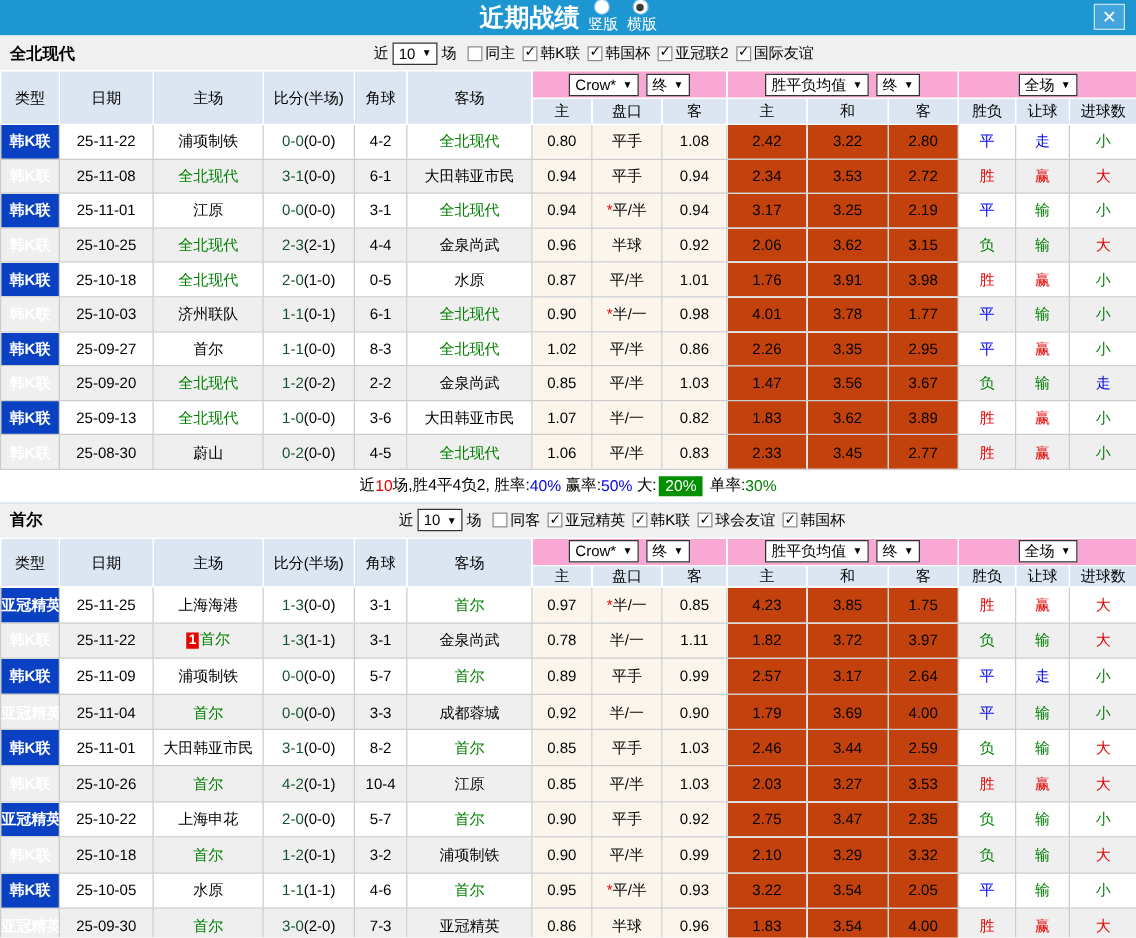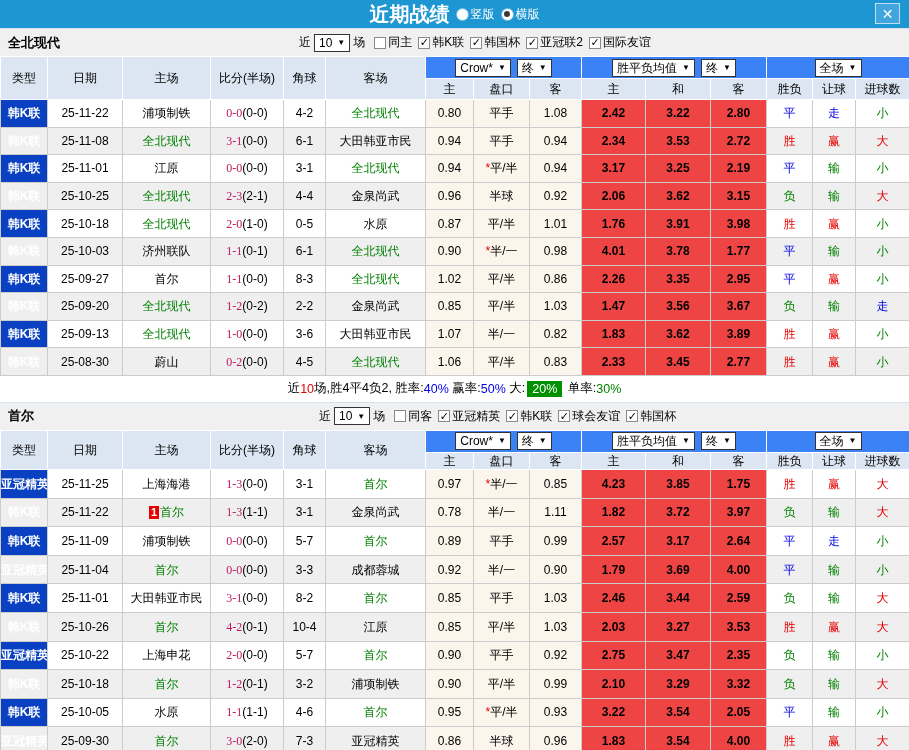--- a/index.html
+++ b/index.html
@@ -4,58 +4,58 @@
 <style>
   html,body{margin:0;padding:0;}
   body{
     width:909px;height:750px;overflow:hidden;background:#fff;
     font-family:"Liberation Sans","DejaVu Sans",sans-serif;
     -webkit-font-smoothing:antialiased;
   }
   
   .topbar{height:28px;background:#1E96D2;position:relative;display:flex;align-items:center;justify-content:center;}
   .topbar-title{color:#fff;font-weight:bold;font-size:20px;}
-  .radio-opt{color:#fff;font-size:12px;display:inline-flex;align-items:center;margin-left:7px;cursor:pointer;}
+  .radio-opt{color:#fff;font-size:12px;display:inline-flex;align-items:center;margin-left:7px;cursor:pointer;flex-direction:column;}
   .radio{width:11px;height:11px;border-radius:50%;background:#fff;display:inline-block;margin-right:3px;position:relative;box-shadow:0 0 0 1px rgba(255,255,255,.4);}
   .radio.checked::after{content:"";position:absolute;left:2.5px;top:2.5px;width:6px;height:6px;border-radius:50%;background:#3a3a3a;}
   .close-btn{position:absolute;right:9px;top:3px;width:25px;height:21px;background:#43A5DE;border:1px solid #BEE0F4;color:#fff;display:flex;align-items:center;justify-content:center;font-size:14px;font-weight:bold;cursor:pointer;box-sizing:border-box;}
   
   .section-head{height:28px;background:#F0F0F0;display:flex;align-items:center;font-size:12px;color:#000;position:relative;border-top:1px solid #D5E2EE;box-sizing:border-box;}
   .team-name{font-weight:bold;font-size:13px;margin-left:8px;}
   .filters{position:absolute;left:296px;display:flex;align-items:center;}
   section[data-idx="1"] .filters{left:316px;}
   .filters .lbl{margin:0 3px;}
   .sel{background:#fff;border:1px solid #333;height:18px;display:inline-flex;align-items:center;padding:0 4px;font-size:12px;cursor:pointer;box-sizing:border-box;}
   .sel .arrow{font-size:8px;margin-left:5px;color:#000;}
   .cb{width:12px;height:12px;background:#fff;border:1px solid #8a8a8a;display:inline-flex;align-items:center;justify-content:center;font-size:11px;line-height:1;color:#000;margin:0 2px 0 6px;cursor:pointer;box-sizing:border-box;}
   .cb.checked::after{content:"✓";font-weight:bold;}
   .cb-label{cursor:pointer;text-align:center;}
   
   table{border-collapse:collapse;table-layout:fixed;width:909px;border:1px solid #C0CCD8;}
   th,td{overflow:hidden;white-space:nowrap;text-align:center;font-size:12px;padding:0;line-height:1;}
   thead th{background:#DCE6F2;border:1px solid #fff;font-weight:normal;color:#000;}
-  thead th.selcell{background:#3b82f6;margin-top:11px;}
+  thead th.selcell{background:#f9a8d4;margin-top:11px;}
   .s0 thead th.hcol{height:42px;}
   .s1 thead th.hcol{height:38px;}
   thead tr.seltr th{height:21px;}
   .s0 thead tr.subtr th{height:20px;}
   .s1 thead tr.subtr th{height:16px;}
   .selcell .sel{margin:0 3px;}
   tbody td{border:1px solid #CCCCCC;background:#fff;}
   .s0 tbody td{height:26.6px;}
   .s1 tbody td{height:27.6px;}
   tbody tr.alt td.plain{background:#EFEFEF;}
   td.type{background:#0A41C2;color:#fff;font-weight:bold;}
   td.odds{background:#FBF5EC;}
-  td.mean{background:#ef4444;font-weight:bold;}
+  td.mean{background:#c2410c;}
   .green{color:#008000;}
   .tx-r{color:#E60000;}
   .tx-g{color:#008000;}
   .tx-b{color:#0000E6;}
-  .score-main{color:#be185d;font-family:Liberation Serif, serif;}
+  .score-main{color:#14532d;}
   .score-half{color:#000;}
   .star{color:#E60000;}
   .badge{display:inline-block;background:#E60000;color:#fff;font-size:11px;line-height:13px;padding:0 2px;margin-right:1px;font-weight:bold;}
   
   .summary{height:26px;display:flex;align-items:center;justify-content:center;font-size:12.5px;color:#000;background:#fff;}
   .summary span{white-space:pre;}
   .tx-hl{background:#009000;color:#fff;padding:1px 5px;margin:0 2px;}
 </style>
 </head>
 <body>

